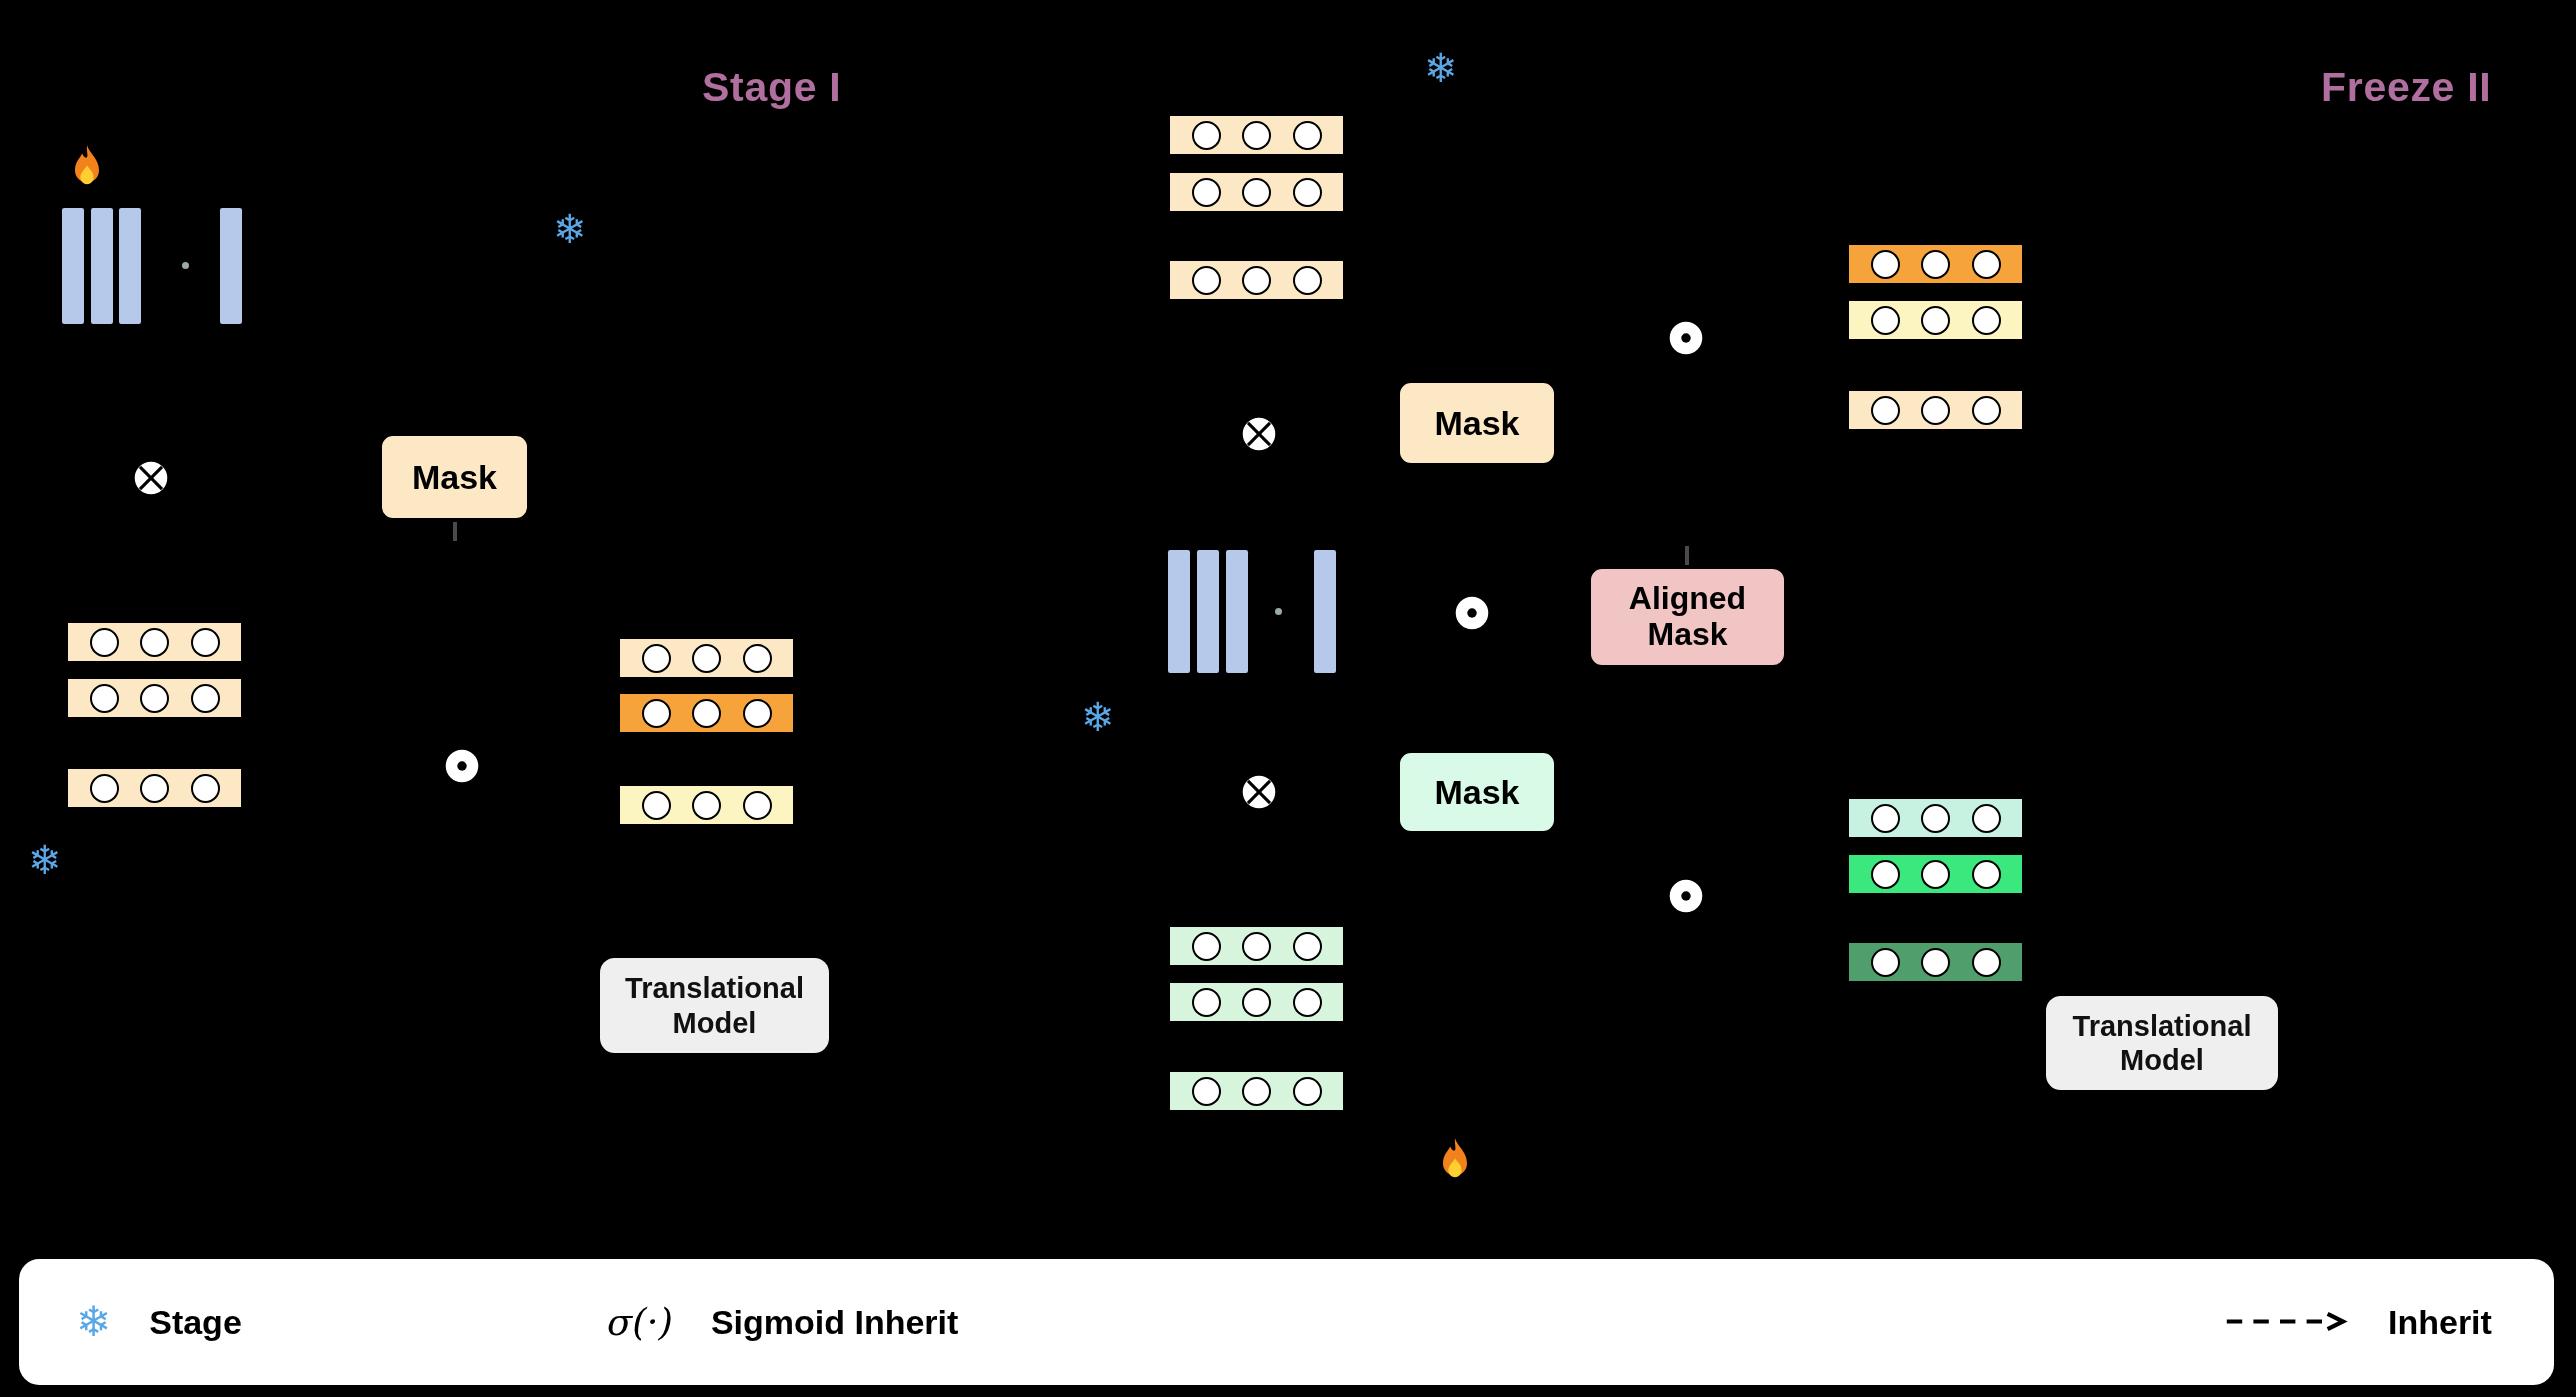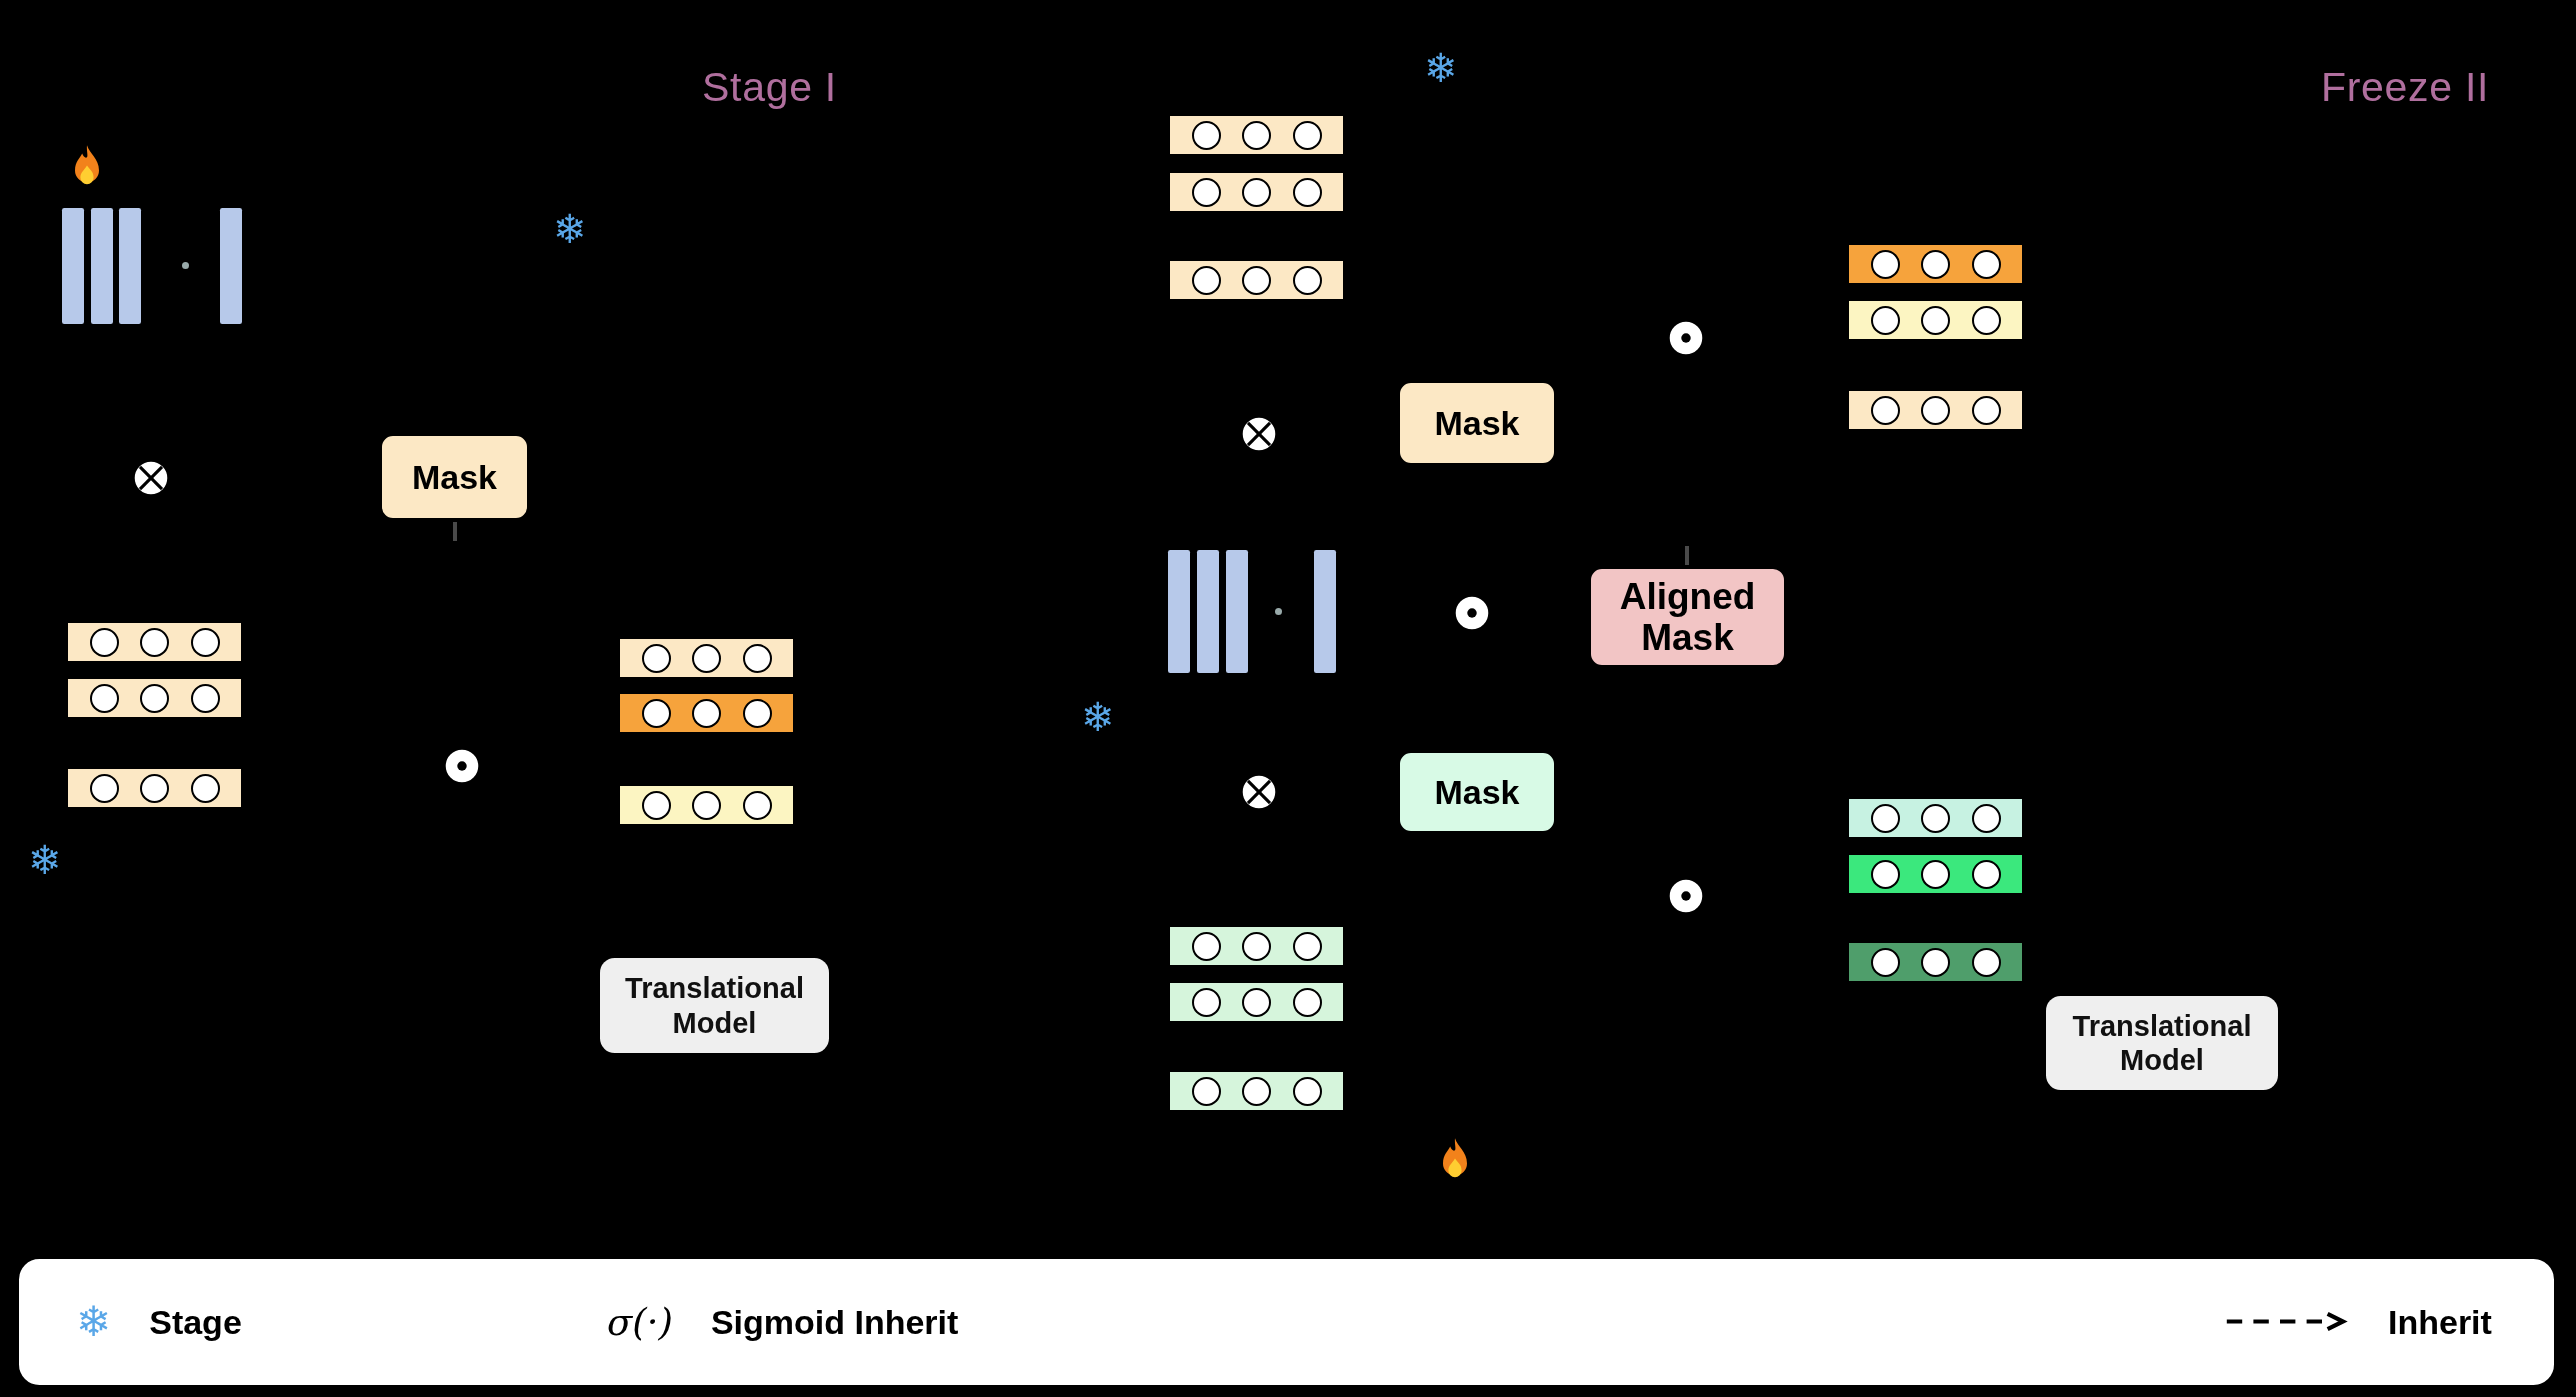--- a/index.html
+++ b/index.html
@@ -1,19 +1,19 @@
 <!DOCTYPE html>
 <html style="--stage-label: #B06F9E; --peach: #FCE8C5; --orange: #F6A33C; --light-yellow: #FCF5C2; --mint: #D6F5DC; --pale-cyan: #C7F2E2; --vivid-green: #3BE87D; --sea-green: #4F9E6B; --mask-green: #D8FAE6; --aligned-pink: #F2C5C5; --bar-blue: #B7C9EA; --snowflake-blue: #5AA7E8; --model-gray: #EFEFEF;font-size:11.7px"><head>
 <meta charset="utf-8">
 <style>
   html,body{margin:0;padding:0;background:#000;}
   .canvas{position:relative;width:2576px;height:1398px;background:#000;overflow:hidden;
           font-family:"Liberation Sans", sans-serif;}
 
-  .stage{position:absolute;font-size:41px;font-weight:normal;color:var(--stage-label,#B06F9E);letter-spacing:0.7px;}
+  .stage{position:absolute;font-size:41px;font-weight:bold;color:var(--stage-label,#B06F9E);letter-spacing:0.7px;}
 
   
   .vrow{position:absolute;width:177px;height:42px;border:2.2px solid #000;border-radius:2.2px;
         display:flex;align-items:center;justify-content:space-evenly;box-sizing:border-box;}
   .circ{width:29px;height:29px;border-radius:50%;background:#fff;border:2.2px solid #000;box-sizing:border-box;}
   .c-peach{background:var(--peach,#FCE8C5);}
   .c-orange{background:var(--orange,#F6A33C);}
   .c-lyellow{background:var(--light-yellow,#FCF5C2);}
   .c-mint{background:var(--mint,#D6F5DC);}
   .c-pcyan{background:var(--pale-cyan,#C7F2E2);}
@@ -169,21 +169,21 @@
   <div class="bar" style="left:1314px;top:550px;height:123px"></div>
 
   <div class="opr" style="left:1451px;top:592px">
     <svg viewBox="0 0 40 40" width="42" height="42">
         <circle cx="20" cy="20" r="17" fill="#fff" stroke="#000" stroke-width="3"></circle>
         <circle cx="20" cy="20" r="4.5" fill="#000"></circle>
       </svg>
   </div>
 
   <div class="tick" style="left:1685px;top:546px"></div>
-  <div class="maskbox m-pink" style="left:1589px;top:567px;width:197px;height:100px;font-size:37px">
+  <div class="maskbox m-pink" style="left:1589px;top:567px;width:197px;height:100px;font-size:32px">
     <span style="width:139px;display:inline-block;">Aligned Mask</span>
   </div>
 
   <div class="snow" style="left:1081px;top:697px">❄</div>
 
   <div class="opr" style="left:1238px;top:771px">
     <svg viewBox="0 0 40 40" width="42" height="42">
         <circle cx="20" cy="20" r="17" fill="#fff" stroke="#000" stroke-width="3"></circle>
         <line x1="9.5" y1="9.5" x2="30.5" y2="30.5" stroke="#000" stroke-width="3"></line>
         <line x1="30.5" y1="9.5" x2="9.5" y2="30.5" stroke="#000" stroke-width="3"></line>

